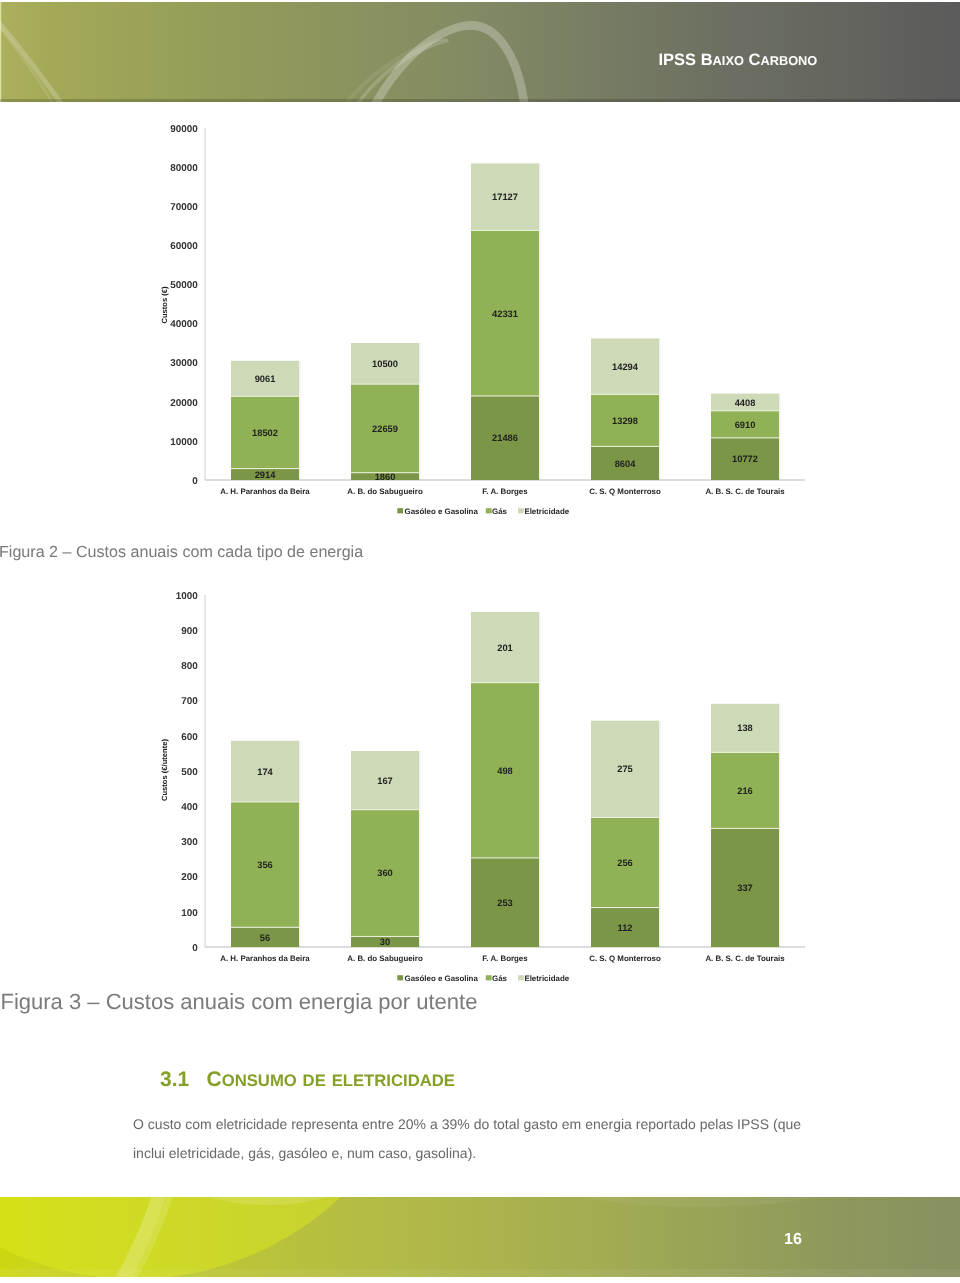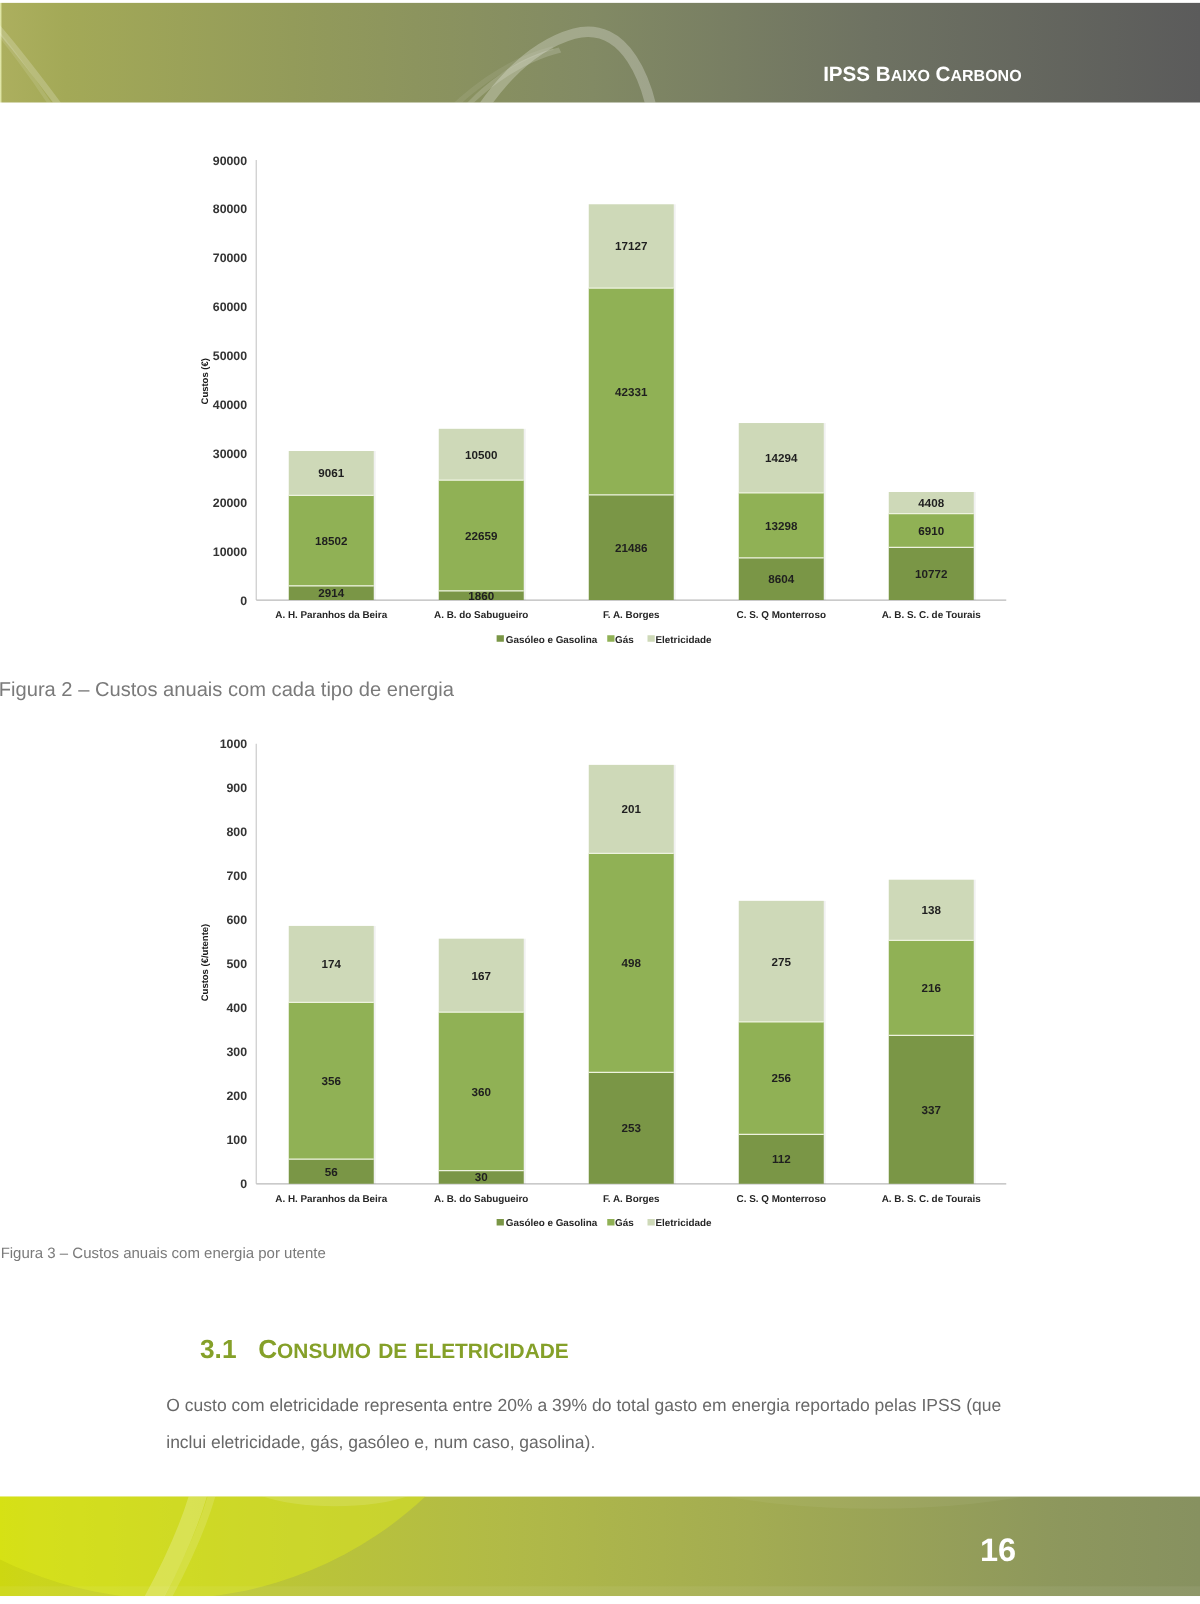--- a/index.html
+++ b/index.html
@@ -2,43 +2,43 @@
 <html><head>
 <meta charset="utf-8">
 <style>
   html,body{margin:0;padding:0;}
   body{width:960px;height:1283px;background:#ffffff;font-family:"Liberation Sans",sans-serif;overflow:hidden;position:relative;
         -webkit-font-smoothing:antialiased;text-rendering:geometricPrecision;}
   .page{position:absolute;left:0;top:0;width:960px;height:1283px;
          transform:translateZ(0);will-change:transform;}
 
   
-  .hdr{position:absolute;left:0;top:2px;width:960px;height:80px;overflow:hidden;}
+  .hdr{position:absolute;left:0;top:2px;width:960px;height:100px;overflow:hidden;}
   .hdr svg{position:absolute;left:0;top:0;}
   .hdr-title{position:absolute;left:658.5px;top:47.5px;
              color:#ffffff;white-space:nowrap;font-weight:700;font-size:16.5px;line-height:20px;}
   .hdr-title .sc{font-size:12.8px;}
 
   
   .ftr{position:absolute;left:0;top:1197px;width:960px;height:80px;overflow:hidden;}
   .ftr svg{position:absolute;left:0;top:0;}
   .ftr-num{position:absolute;left:0;top:1197px;width:960px;height:80px;}
-  .ftr-num span{position:absolute;left:784px;top:33px;color:#ffffff;font-size:26px;font-weight:700;line-height:20px;}
+  .ftr-num span{position:absolute;left:784px;top:33px;color:#ffffff;font-size:16px;font-weight:700;line-height:20px;}
 
   
   .chartbox{position:absolute;-webkit-font-smoothing:antialiased;}
   .chartbox svg{display:block;shape-rendering:geometricPrecision;}
   .chartbox text{font-family:"Liberation Sans",sans-serif;}
   .chartbox text.ytl{font-size:9.9px;font-weight:700;fill:#333333;}
   .chartbox text.xtl{font-size:7.9px;font-weight:700;fill:#262626;}
   .chartbox text.dl {font-size:9.3px;font-weight:700;fill:#1f1f1f;}
   .chartbox text.yax{font-size:7.6px;font-weight:700;fill:#1a1a1a;}
   .chartbox text.lg {font-size:7.9px;font-weight:700;fill:#262626;}
   .cap{position:absolute;left:-1px;width:960px;text-align:left;color:#7a7a7a;font-size:16.1px;font-weight:400;line-height:20px;}
-  .cap.c3{font-size:12px;left:0.5px;}
+  .cap.c3{font-size:22px;left:0.5px;}
 
   
   .sec-head{position:absolute;left:146px;top:1069px;color:#85a029;font-weight:700;font-size:21px;white-space:nowrap;line-height:21px;margin-left:14px;}
   .sec-head .num{display:inline-block;width:46.5px;}
   .sec-head .ttl .sc{font-size:16.7px;}
   .para{position:absolute;left:129px;top:1106px;width:668px;color:#686868;font-size:14px;
         line-height:28.8px;text-align:justify;margin:4px;}
 </style>
 </head>
 <body>

